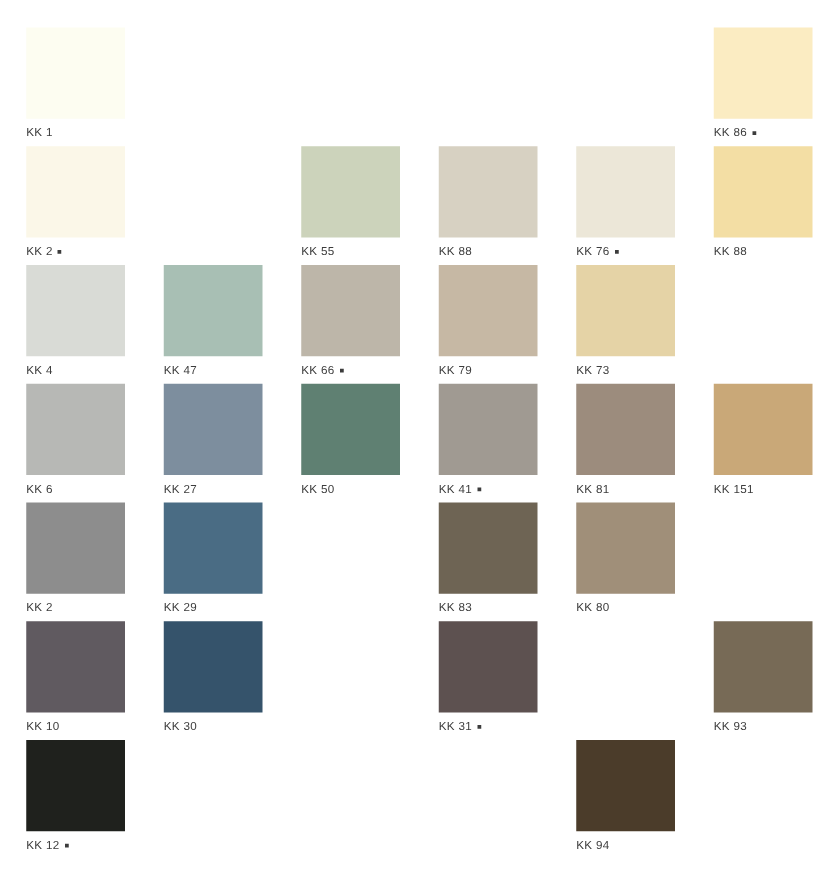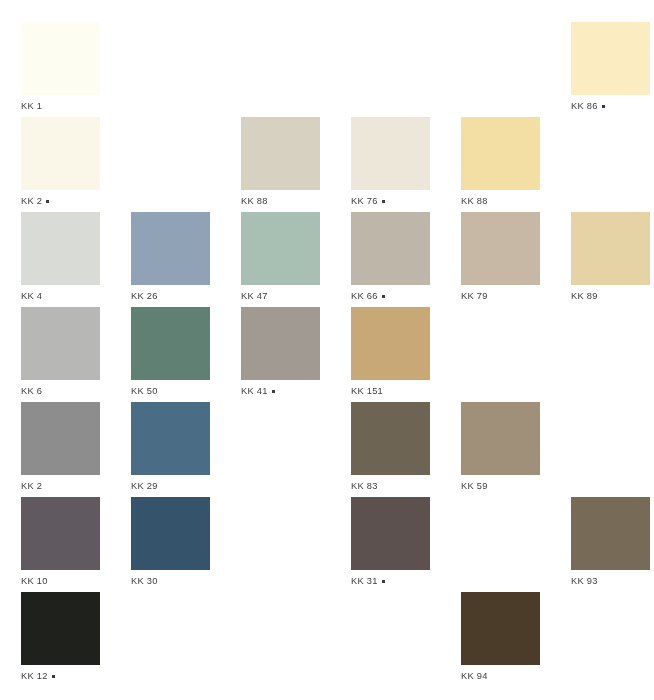--- a/index.html
+++ b/index.html
@@ -86,20 +86,26 @@
     <div class="grid-row">
       <div class="grid-cell">
         <div class="swatch-chip" style="background: rgb(251, 247, 232);"></div>
         <div class="swatch-caption">
           <span class="caption-code">KK 2</span>
           <span class="caption-dot"></span>
         </div>
       </div>
       <div class="grid-cell empty"></div>
       <div class="grid-cell">
+        <div class="swatch-chip" style="background: rgb(204, 211, 187);"></div>
+        <div class="swatch-caption">
+          <span class="caption-code">KK 55</span>
+        </div>
+      </div>
+      <div class="grid-cell">
         <div class="swatch-chip" style="background: rgb(215, 209, 194);"></div>
         <div class="swatch-caption">
           <span class="caption-code">KK 88</span>
         </div>
       </div>
       <div class="grid-cell">
         <div class="swatch-chip" style="background: rgb(236, 231, 216);"></div>
         <div class="swatch-caption">
           <span class="caption-code">KK 76</span>
           <span class="caption-dot"></span>
@@ -113,26 +119,20 @@
       </div>
     </div>
     <div class="grid-row">
       <div class="grid-cell">
         <div class="swatch-chip" style="background: rgb(217, 219, 214);"></div>
         <div class="swatch-caption">
           <span class="caption-code">KK 4</span>
         </div>
       </div>
       <div class="grid-cell">
-        <div class="swatch-chip" style="background: rgb(143, 162, 182);"></div>
-        <div class="swatch-caption">
-          <span class="caption-code">KK 26</span>
-        </div>
-      </div>
-      <div class="grid-cell">
         <div class="swatch-chip" style="background: rgb(168, 191, 180);"></div>
         <div class="swatch-caption">
           <span class="caption-code">KK 47</span>
         </div>
       </div>
       <div class="grid-cell">
         <div class="swatch-chip" style="background: rgb(189, 182, 169);"></div>
         <div class="swatch-caption">
           <span class="caption-code">KK 66</span>
           <span class="caption-dot"></span>
@@ -140,45 +140,57 @@
       </div>
       <div class="grid-cell">
         <div class="swatch-chip" style="background: rgb(198, 184, 164);"></div>
         <div class="swatch-caption">
           <span class="caption-code">KK 79</span>
         </div>
       </div>
       <div class="grid-cell">
         <div class="swatch-chip" style="background: rgb(229, 211, 166);"></div>
         <div class="swatch-caption">
-          <span class="caption-code">KK 89</span>
+          <span class="caption-code">KK 73</span>
         </div>
       </div>
     </div>
     <div class="grid-row">
       <div class="grid-cell">
         <div class="swatch-chip" style="background: rgb(183, 184, 181);"></div>
         <div class="swatch-caption">
           <span class="caption-code">KK 6</span>
         </div>
       </div>
       <div class="grid-cell">
+        <div class="swatch-chip" style="background: rgb(125, 142, 158);"></div>
+        <div class="swatch-caption">
+          <span class="caption-code">KK 27</span>
+        </div>
+      </div>
+      <div class="grid-cell">
         <div class="swatch-chip" style="background: rgb(95, 128, 114);"></div>
         <div class="swatch-caption">
           <span class="caption-code">KK 50</span>
         </div>
       </div>
       <div class="grid-cell">
         <div class="swatch-chip" style="background: rgb(160, 154, 146);"></div>
         <div class="swatch-caption">
           <span class="caption-code">KK 41</span>
           <span class="caption-dot"></span>
         </div>
       </div>
       <div class="grid-cell">
+        <div class="swatch-chip" style="background: rgb(156, 140, 125);"></div>
+        <div class="swatch-caption">
+          <span class="caption-code">KK 81</span>
+        </div>
+      </div>
+      <div class="grid-cell">
         <div class="swatch-chip" style="background: rgb(201, 168, 120);"></div>
         <div class="swatch-caption">
           <span class="caption-code">KK 151</span>
         </div>
       </div>
     </div>
     <div class="grid-row">
       <div class="grid-cell">
         <div class="swatch-chip" style="background: rgb(141, 141, 141);"></div>
         <div class="swatch-caption">
@@ -194,21 +206,21 @@
       <div class="grid-cell empty"></div>
       <div class="grid-cell">
         <div class="swatch-chip" style="background: rgb(110, 100, 84);"></div>
         <div class="swatch-caption">
           <span class="caption-code">KK 83</span>
         </div>
       </div>
       <div class="grid-cell">
         <div class="swatch-chip" style="background: rgb(160, 143, 121);"></div>
         <div class="swatch-caption">
-          <span class="caption-code">KK 59</span>
+          <span class="caption-code">KK 80</span>
         </div>
       </div>
     </div>
     <div class="grid-row">
       <div class="grid-cell">
         <div class="swatch-chip" style="background: rgb(96, 90, 96);"></div>
         <div class="swatch-caption">
           <span class="caption-code">KK 10</span>
         </div>
       </div>

